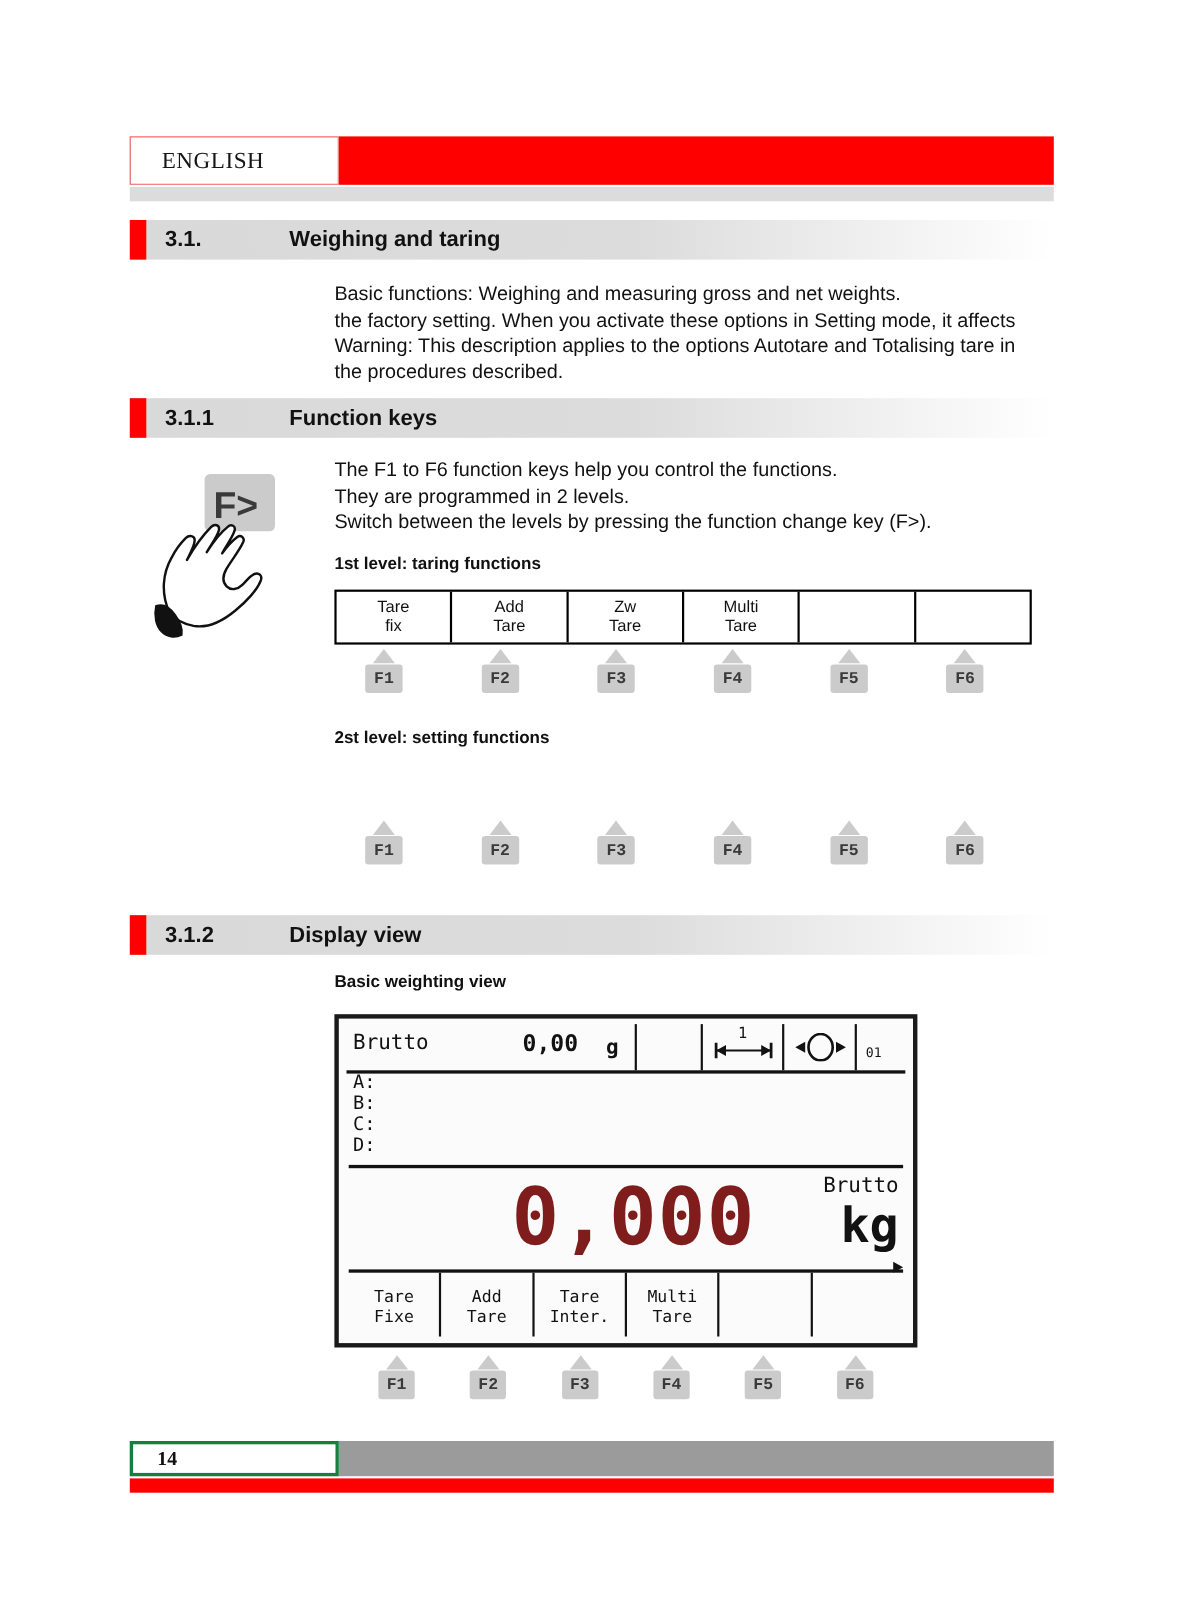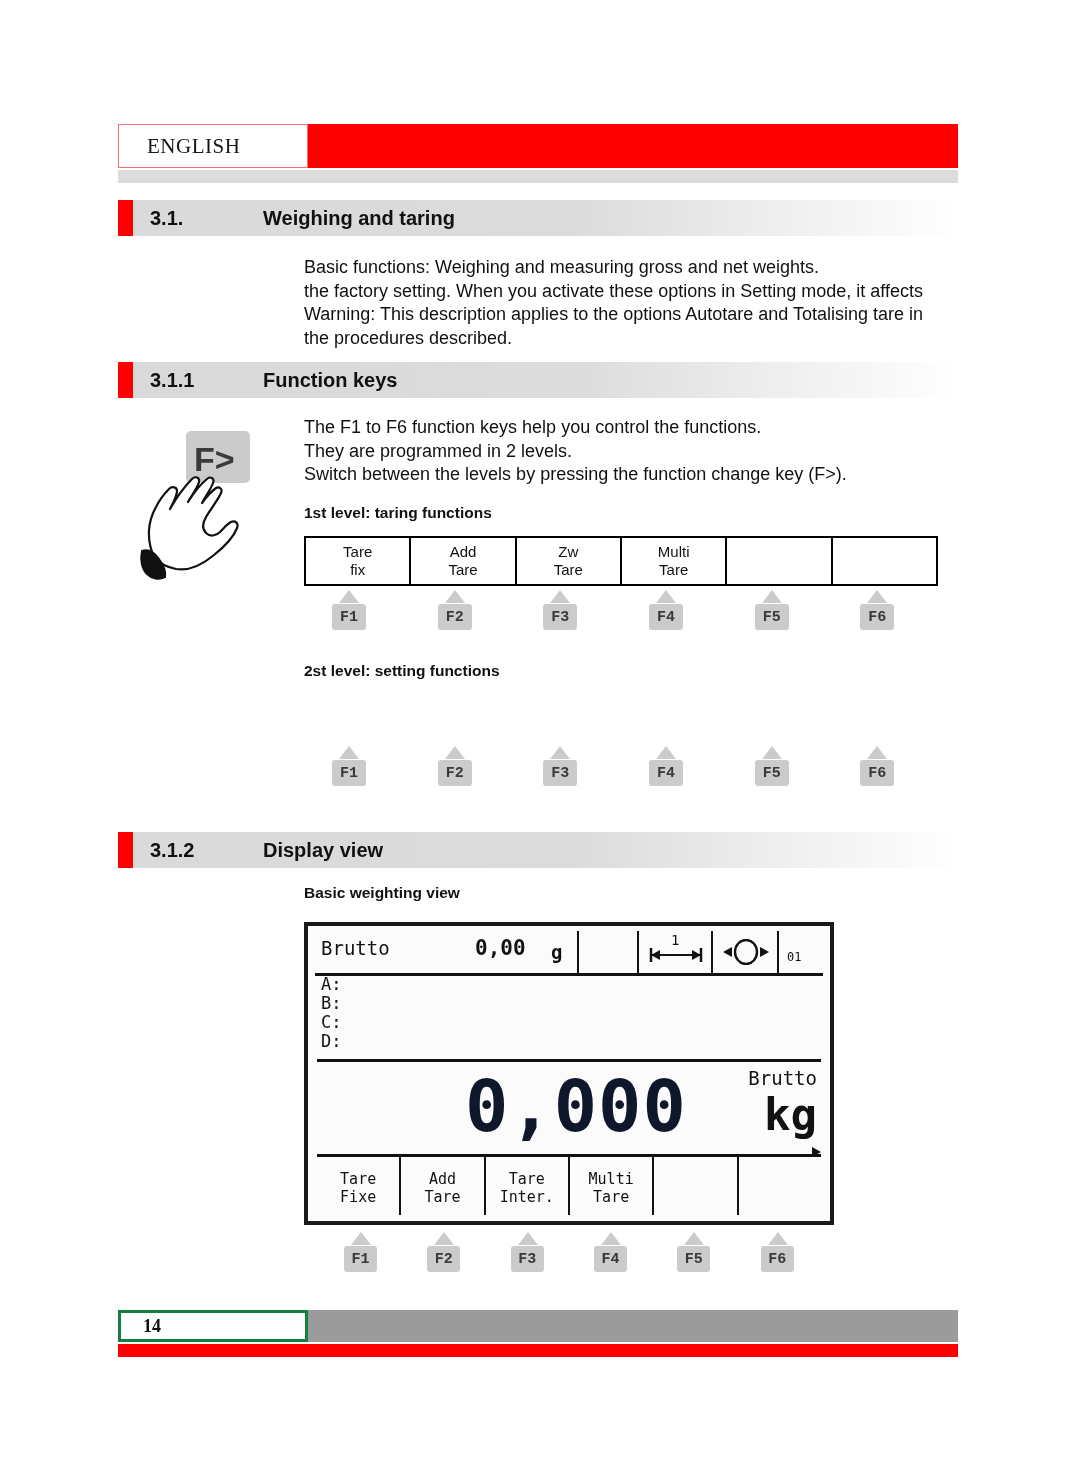--- a/index.html
+++ b/index.html
@@ -287,21 +287,21 @@
     background: #121212;
   }
   .lcd-bigweight {
     position: absolute;
     left: 150px;
     top: 136px;
     font-size: 72px;
     font-weight: bold;
     letter-spacing: 1px;
     line-height: 78px;
-    color: #0f172a;
+    color: #7f1d1d;
   }
   .lcd-brutto-right {
     position: absolute;
     right: 6px;
     top: 136px;
     font-size: 19px;
     text-align: right;
   }
   .lcd-kg {
     position: absolute;

